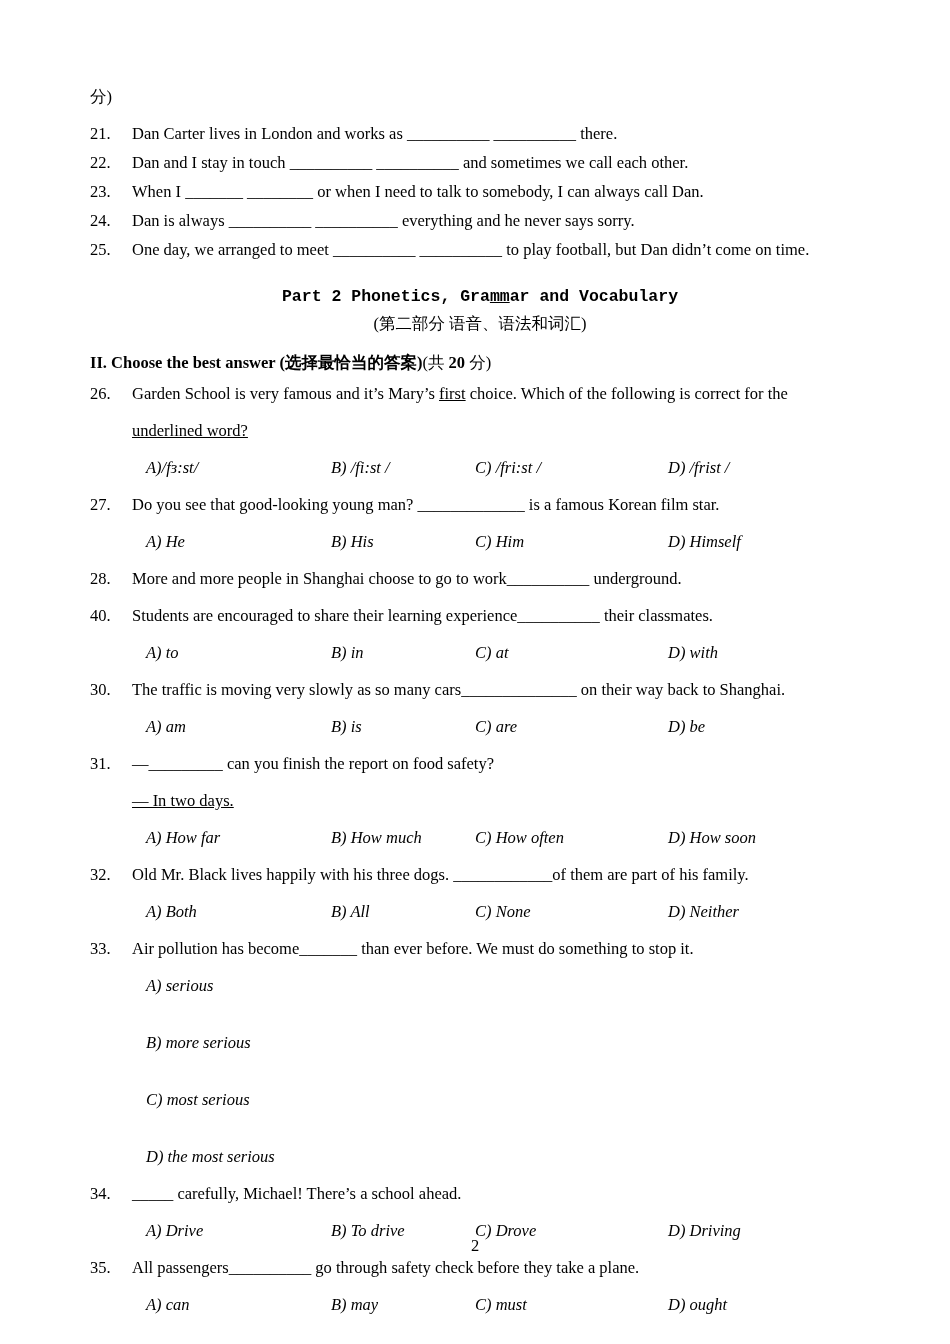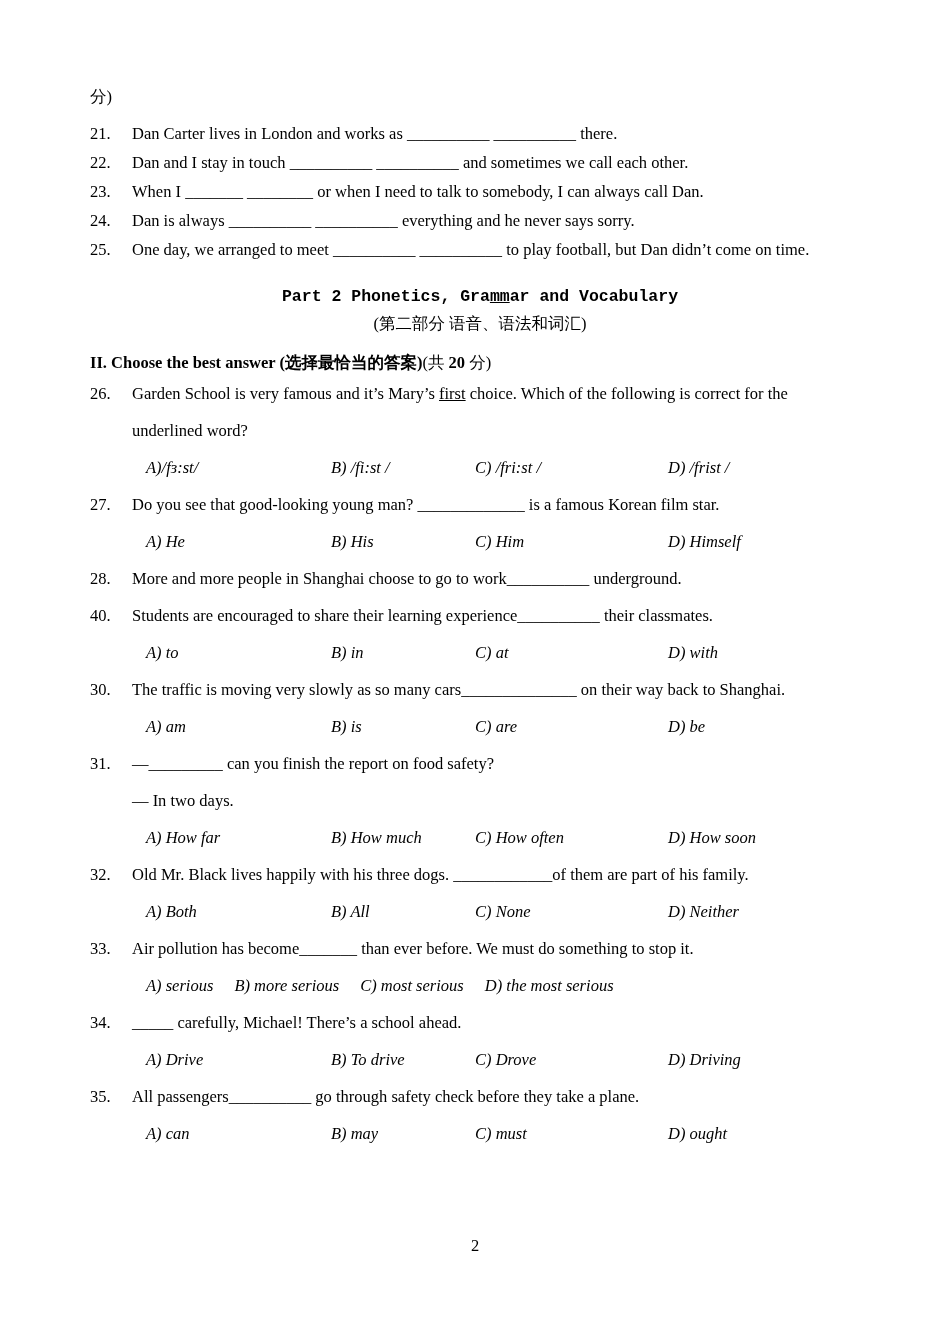--- a/index.html
+++ b/index.html
@@ -11,24 +11,24 @@
   .content{padding:88px 80px 0 90px;}
   .line{line-height:17px;}
   .continuation{margin-bottom:20px;}
   .fb-line{line-height:17px;margin-bottom:12px;white-space:nowrap;}
   .qnum{display:inline-block;width:42px;}
   .part-title{margin-top:27px;text-align:center;line-height:23px;font-weight:bold;font-family:Liberation Mono, monospace;}
   .subtitle{margin-top:4px;text-align:center;line-height:23px;}
   .section-heading{margin-top:16px;line-height:23px;}
   .mcq-list{margin-top:8px;}
   .mline{line-height:23px;margin-bottom:14px;white-space:nowrap;}
-  .indent{margin-left:42px;}
+  .indent{margin-left:42px;text-decoration:underline;}
   .opts{margin-left:56px;margin-bottom:14px;line-height:23px;white-space:nowrap;font-style:italic;}
   .opts.grid{display:grid;grid-template-columns:185px 144px 193px 1fr;}
-  .opts.compact{display:flex;gap:21px;}
+  .opts.compact{display:flex;gap:34px;flex-direction:column;}
   .seg-b{font-weight:bold;}
   .seg-u{text-decoration:underline;}
   .footer{position:absolute;bottom:90px;left:0;width:100%;text-align:center;line-height:17px;}
 </style>
 </head>
 <body>
 
 <div class="content">
 
   <div class="line continuation">分)</div>

